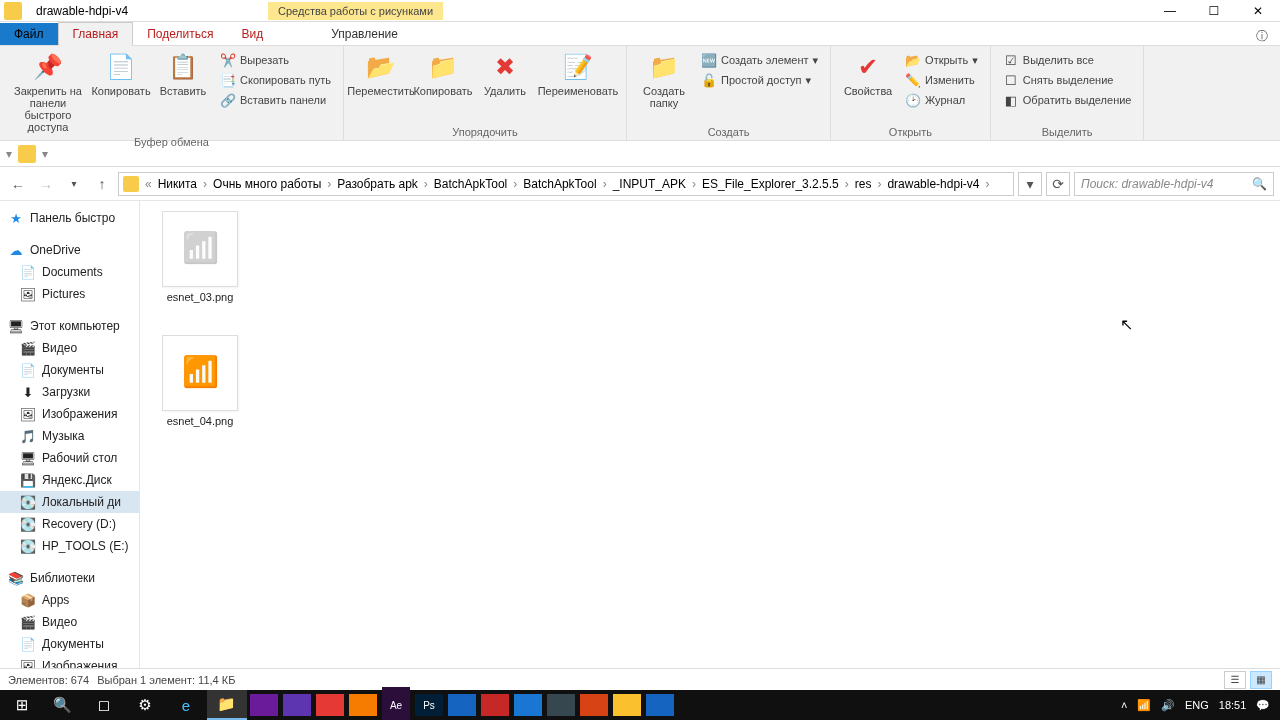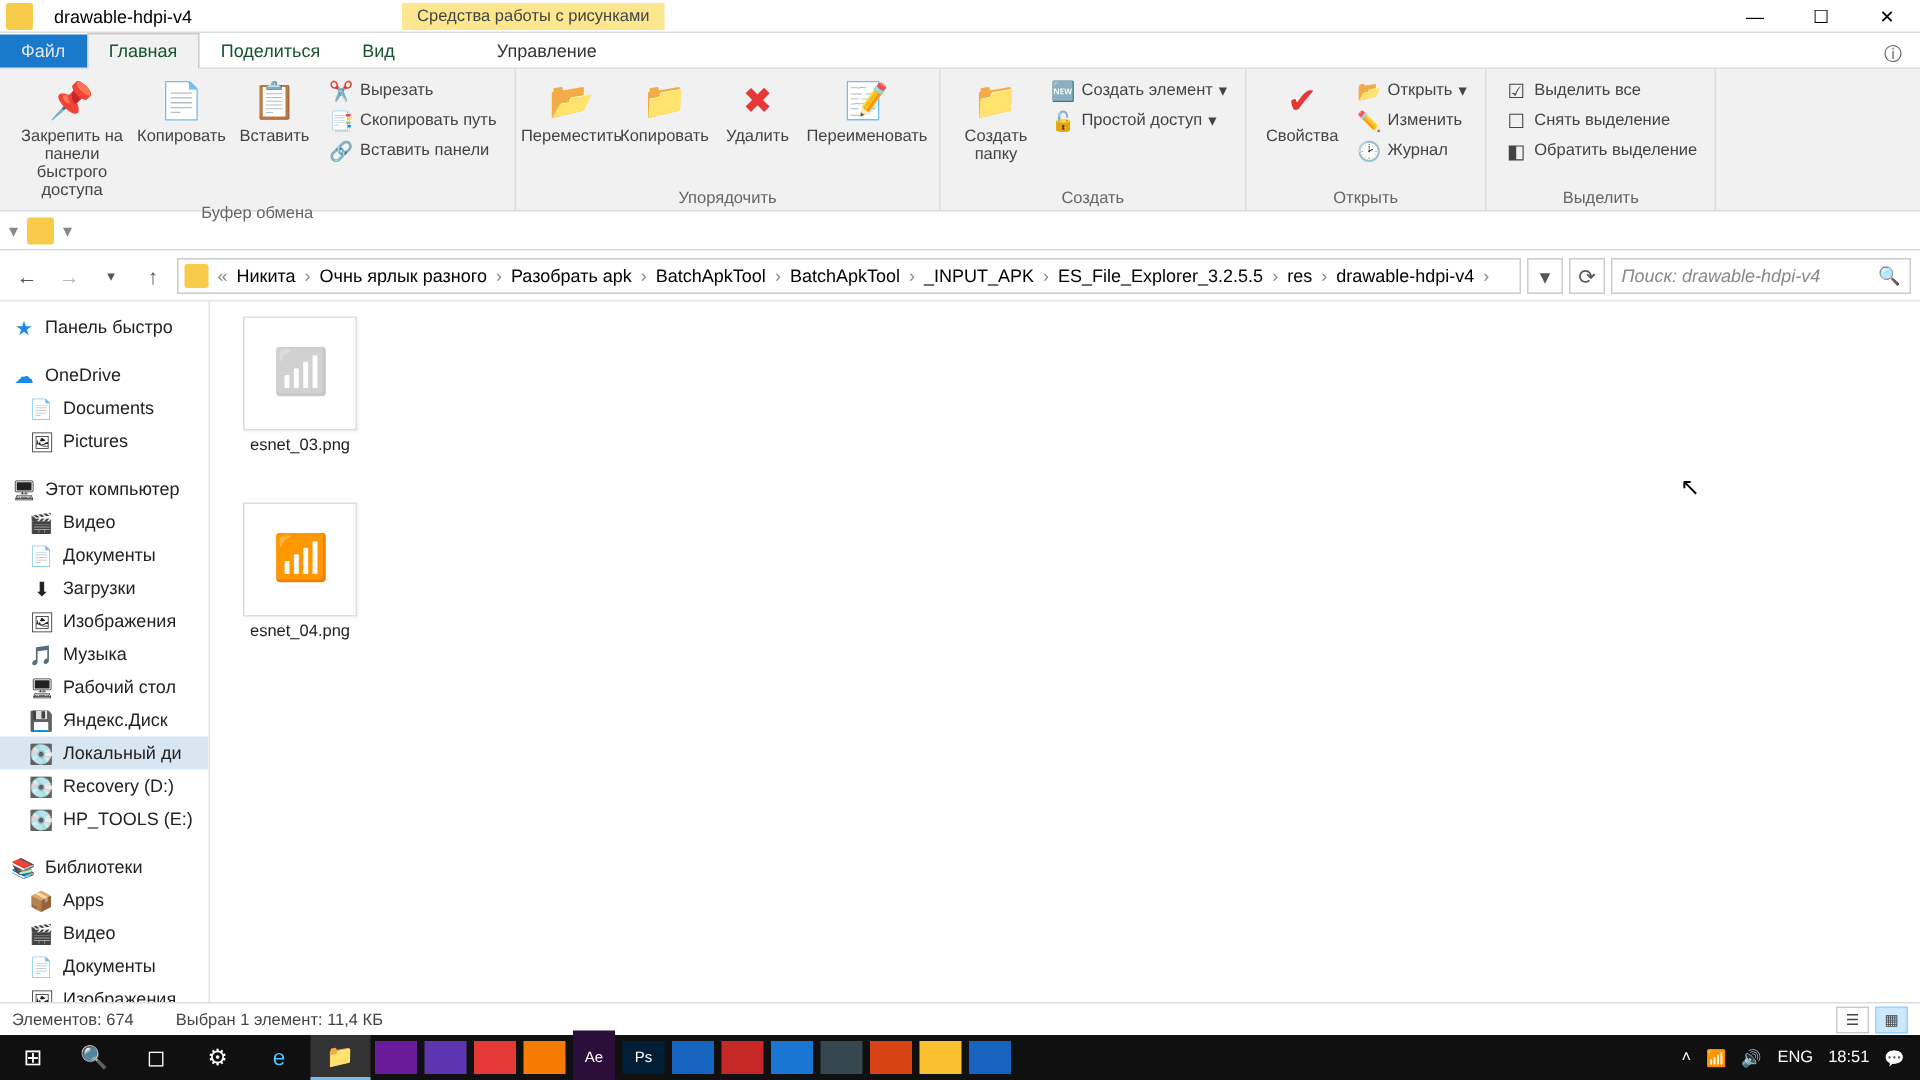--- a/index.html
+++ b/index.html
@@ -8,22 +8,22 @@
 
 .titlebar { height: 22px; background: #fff; display: flex; align-items: center; border-bottom: 1px solid #ddd; }
 .titlebar .icon { width: 18px; height: 18px; margin: 0 4px; background: #f8cb4a; border-radius: 2px; }
 .titlebar .title { flex: 0 0 auto; padding: 0 10px; font-size: 12px; }
 .titlebar .context-tab { background: #fce78f; padding: 3px 10px; font-size: 11px; color: #444; margin-left: 130px; }
 .titlebar .spacer { flex: 1; }
 .titlebar .winbtn { width: 44px; height: 22px; display: flex; align-items: center; justify-content: center; }
 
 
 .tabstrip { height: 24px; background: #fff; display: flex; align-items: flex-end; border-bottom: 1px solid #ddd; }
-.tabstrip .tab { padding: 4px 14px; font-size: 12px; color: #14532d; cursor: pointer; }
-.tabstrip .tab.file { background: #1979ca; color: #e5e5e5; }
+.tabstrip .tab { padding: 4px 14px; font-size: 12px; color: #b91c1c; cursor: pointer; }
+.tabstrip .tab.file { background: #1979ca; color: #000000; }
 .tabstrip .tab.active { border: 1px solid #ccc; border-bottom: 1px solid #f1f1f1; background: #f1f1f1; position: relative; top: 1px; }
 .tabstrip .context-tab2 { margin-left: 40px; padding: 4px 14px; color: #333; }
 .tabstrip .help { margin-left: auto; padding: 0 12px; color: #555; }
 
 
 .ribbon { height: 95px; background: #f1f1f1; border-bottom: 1px solid #ddd; display: flex; }
 .ribgroup { border-right: 1px solid #ddd; padding: 3px 8px 1px 8px; display: flex; flex-direction: column; }
 .ribgroup .items { display: flex; flex: 1; align-items: flex-start; gap: 4px; }
 .ribgroup .label { text-align: center; font-size: 11px; color: #666; padding: 1px 0; }
 .bigbtn { display: flex; flex-direction: column; align-items: center; justify-content: flex-start; padding: 2px 4px; width: 58px; text-align: center; font-size: 11px; color: #444; cursor: pointer; }
@@ -62,21 +62,21 @@
 .tile .thumb { width: 76px; height: 76px; background: #fff; border: 1px solid #ddd; box-shadow: 1px 1px 2px rgba(0,0,0,.05); display: flex; align-items: center; justify-content: center; margin-bottom: 4px; position: relative; }
 .tile .fname { font-size: 11px; color: #222; line-height: 1.15; word-break: break-all; max-height: 38px; overflow: hidden; }
 
 
 .wifi { width: 40px; height: 30px; position: relative; }
 .wifi::before { content: "📶"; font-size: 30px; position: absolute; left: 2px; top: -4px; }
 .wifi.gray::before { filter: grayscale(1) opacity(.5); }
 .wifi.blue::before { color: #2196f3; }
 
 
-.status { height: 22px; border-top: 1px solid #ddd; display: flex; align-items: center; font-size: 11px; color: #444; padding: 0 8px; gap: 28px; }
+.status { height: 22px; border-top: 1px solid #ddd; display: flex; align-items: center; font-size: 11px; color: #444; padding: 0 8px; gap: 8px; }
 .status .right { margin-left: auto; display: flex; gap: 4px; }
 .viewbtn { width: 22px; height: 18px; border: 1px solid #ccc; display: flex; align-items: center; justify-content: center; font-size: 10px; }
 .viewbtn.active { background: #cce8ff; border-color: #99d1ff; }
 
 
 .taskbar { height: 30px; background: #101010; display: flex; align-items: center; padding: 0 2px; gap: 1px; }
 .tbtn { width: 40px; height: 30px; display: flex; align-items: center; justify-content: center; color: #fff; font-size: 15px; cursor: pointer; }
 .tbtn.active { background: #333; border-bottom: 2px solid #76b9ed; }
 .tray { margin-left: auto; display: flex; align-items: center; color: #fff; font-size: 11px; gap: 10px; padding-right: 8px; }
 .tray .clock { line-height: 1.1; }
@@ -221,21 +221,21 @@
 <div class="addrrow">
   <div class="navbtn">←</div>
   <div class="navbtn" style="opacity:.4">→</div>
   <div class="navbtn" style="font-size:10px">▾</div>
   <div class="navbtn">↑</div>
   <div class="breadcrumb" id="breadcrumb">
     <div class="fico"></div>
     <span class="sep">«</span>
   <span class="crumb">Никита</span>
       <span class="sep">›</span>
-      <span class="crumb">Очнь ярлык разного</span>
+      <span class="crumb">Очнь много работы</span>
       <span class="sep">›</span>
       <span class="crumb">Разобрать apk</span>
       <span class="sep">›</span>
       <span class="crumb">BatchApkTool</span>
       <span class="sep">›</span>
       <span class="crumb">BatchApkTool</span>
       <span class="sep">›</span>
       <span class="crumb">_INPUT_APK</span>
       <span class="sep">›</span>
       <span class="crumb">ES_File_Explorer_3.2.5.5</span>

